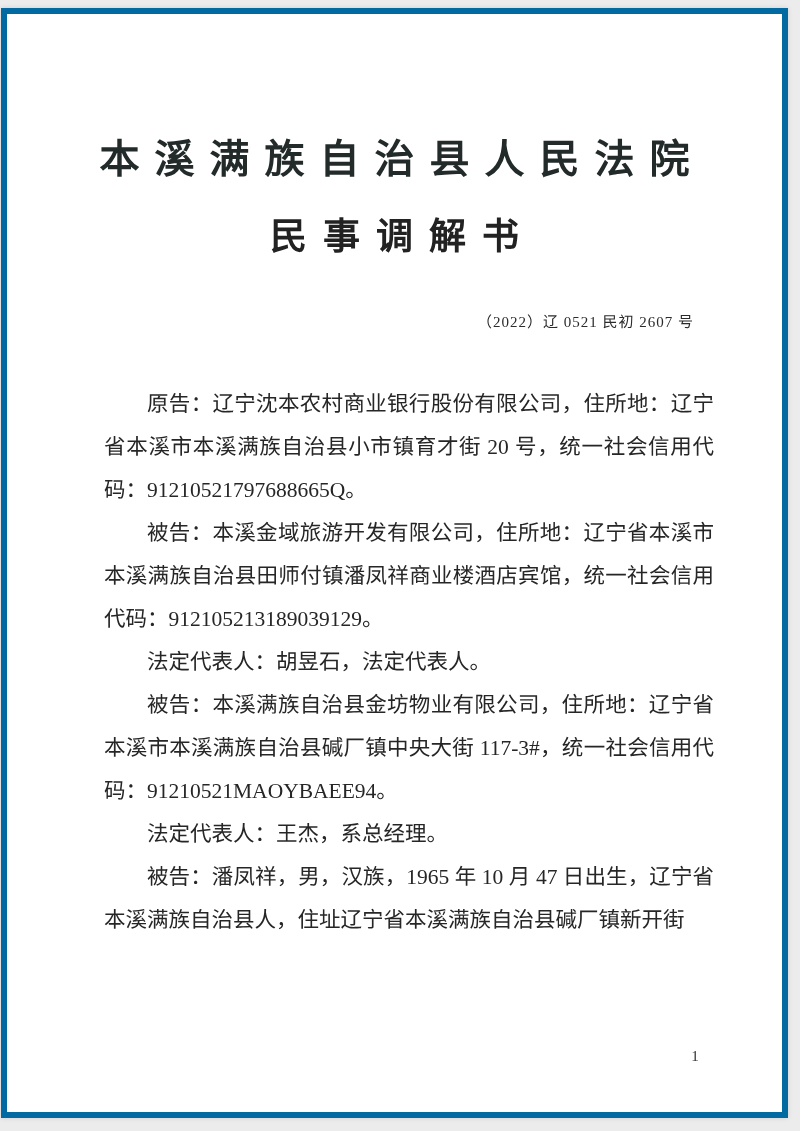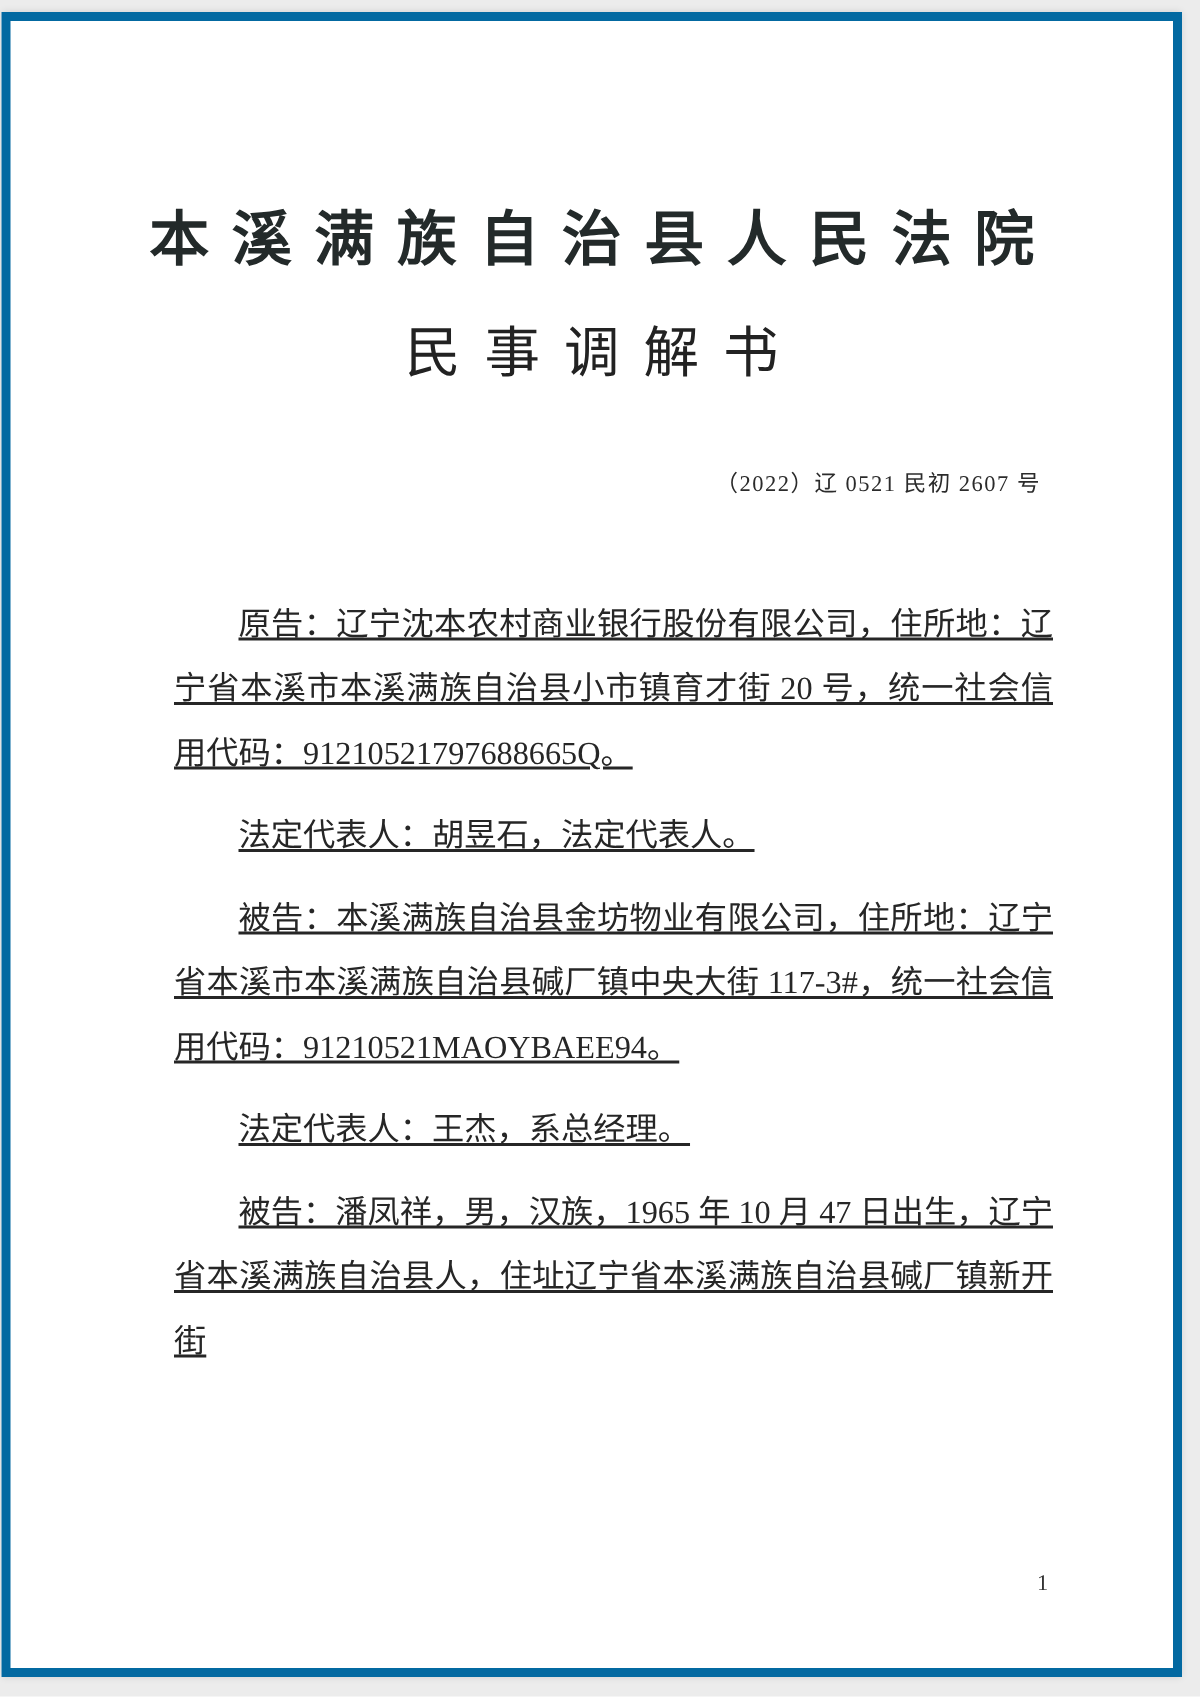--- a/index.html
+++ b/index.html
@@ -40,21 +40,21 @@
     line-height: 1.1;
     white-space: nowrap;
   }
   .doc-title {
     position: absolute;
     top: 203px;
     left: 0;
     width: 100%;
     text-align: center;
     font-size: 37px;
-    font-weight: 400;
+    font-weight: 700;
     color: #222222;
     letter-spacing: 16px;
     padding-left: 16px;
     box-sizing: border-box;
     line-height: 1.1;
     white-space: nowrap;
   }
   .case-number {
     position: absolute;
     top: 296px;
@@ -68,23 +68,22 @@
     position: absolute;
     top: 369px;
     left: 97px;
     width: 610px;
     font-size: 21.5px;
     line-height: 43px;
     color: #262626;
     text-align: justify;
   }
   .doc-body p {
-    margin: 12px;
+    margin: 0;
     text-indent: 2em;
-    text-decoration: underline;
   }
   .page-number {
     position: absolute;
     top: 1034px;
     left: 676px;
     width: 24px;
     text-align: center;
     font-size: 15px;
     color: #333333;
   }
@@ -94,20 +93,21 @@
 
 <div class="paper">
   <div class="court-name">本溪满族自治县人民法院</div>
 
   <div class="doc-title">民事调解书</div>
 
   <div class="case-number">（2022）辽 0521 民初 2607 号</div>
 
   <div class="doc-body">
       <p>原告：辽宁沈本农村商业银行股份有限公司，住所地：辽宁省本溪市本溪满族自治县小市镇育才街 20 号，统一社会信用代码：91210521797688665Q。</p>
+      <p>被告：本溪金域旅游开发有限公司，住所地：辽宁省本溪市本溪满族自治县田师付镇潘凤祥商业楼酒店宾馆，统一社会信用代码：912105213189039129。</p>
       <p>法定代表人：胡昱石，法定代表人。</p>
       <p>被告：本溪满族自治县金坊物业有限公司，住所地：辽宁省本溪市本溪满族自治县碱厂镇中央大街 117-3#，统一社会信用代码：91210521MAOYBAEE94。</p>
       <p>法定代表人：王杰，系总经理。</p>
       <p>被告：潘凤祥，男，汉族，1965 年 10 月 47 日出生，辽宁省本溪满族自治县人，住址辽宁省本溪满族自治县碱厂镇新开街</p>
     </div>
 
   <div class="page-number">1</div>
 </div>
 
 </body></html>

